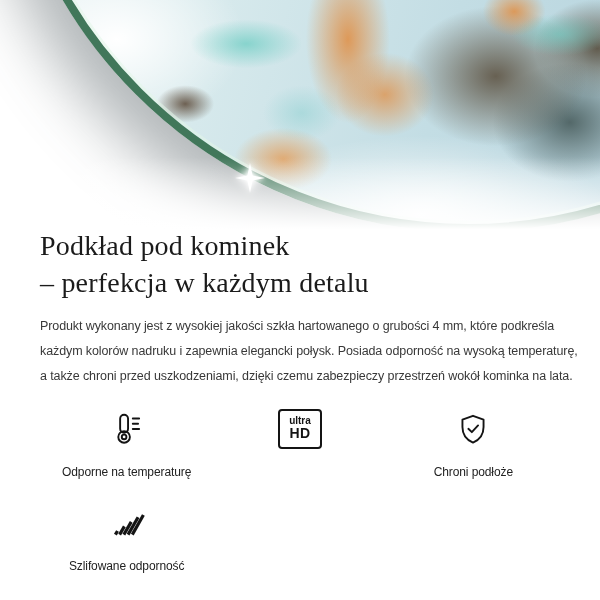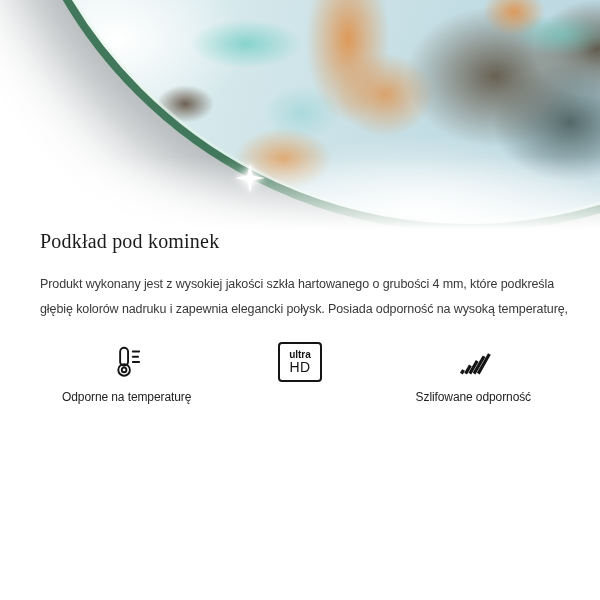--- a/index.html
+++ b/index.html
@@ -29,58 +29,60 @@
           radial-gradient(260px 110px at 45% 99%, rgba(255,255,255,.95), rgba(255,255,255,0) 72%),
           linear-gradient(105deg,#f2f8f7 10%,#d6e9ec 35%,#c3dde4 55%,#b7d4de 75%,#c9e2e8 100%);}
   .sparkle{position:absolute;left:230px;top:158px;width:40px;height:40px;
         filter:drop-shadow(0 0 5px #ffffff) drop-shadow(0 0 2px #ffffff);}
   .hero-fade{position:absolute;left:0;bottom:0;width:600px;height:95px;
         background:linear-gradient(to top,#ffffff 24%,rgba(255,255,255,0) 100%);}
 
   
   .content{position:relative;margin-top:228px;padding:0 40px;z-index:2;}
   h1{margin:0;font-family:"Liberation Serif",serif;font-weight:400;
-     font-size:20px;line-height:1.32;color:#1b1b1b;letter-spacing:.2px;}
+     font-size:28px;line-height:1.32;color:#1b1b1b;letter-spacing:.2px;}
   h1 .line{display:block;}
-  .desc{margin-top:18px;font-size:12.5px;line-height:2.0;color:#383838;letter-spacing:-0.1px;}
+  .desc{margin-top:12px;font-size:12.5px;line-height:2.0;color:#383838;letter-spacing:-0.1px;}
   .desc .line{display:block;white-space:nowrap;}
 
   
   .features{margin-top:18px;display:grid;grid-template-columns:1fr 1fr 1fr;row-gap:22px;}
   .feature{display:flex;flex-direction:column;align-items:center;}
   .icon-box{height:44px;display:flex;align-items:center;justify-content:center;}
-  .feature .label{margin-top:6px;font-size:12px;color:#222222;letter-spacing:-0.1px;}
+  .feature .label{margin-top:14px;font-size:12px;color:#222222;letter-spacing:-0.1px;}
   svg.fi{stroke:#141414;fill:none;stroke-width:1.8;stroke-linecap:round;stroke-linejoin:round;}
   .uhd-box{width:40px;height:36px;border:2.5px solid #141414;border-radius:4px;
      display:flex;flex-direction:column;align-items:center;justify-content:center;color:#141414;}
   .uhd-top{font-size:10px;font-weight:600;line-height:1;}
-  .uhd-bottom{font-size:14px;font-weight:400;line-height:1.1;letter-spacing:.3px;}
+  .uhd-bottom{font-size:14px;font-weight:700;line-height:1.1;letter-spacing:.3px;}
 </style>
 </head>
 <body>
 
 <div class="page">
 
   <div class="hero">
     <div class="glass-disc"></div>
     <svg class="sparkle" viewBox="0 0 40 40">
       <path d="M20 5 L22.6 17.4 L35 20 L22.6 22.6 L20 35 L17.4 22.6 L5 20 L17.4 17.4 Z" fill="#ffffff"></path>
       <circle cx="20" cy="20" r="3.2" fill="#ffffff"></circle>
     </svg>
     <div class="hero-fade"></div>
   </div>
 
   <div class="content">
     <h1>
       <span class="line">Podkład pod kominek</span>
+      <span class="line">– perfekcja w każdym detalu</span>
     </h1>
 
     <div class="desc">
       <span class="line">Produkt wykonany jest z wysokiej jakości szkła hartowanego o grubości 4 mm, które podkreśla</span>
-      <span class="line">głębię kolorów nadruku i zapewnia elegancki połysk. Posiada odporność na wysoką temperaturę,</span>
+      <span class="line">każdym kolorów nadruku i zapewnia elegancki połysk. Posiada odporność na wysoką temperaturę,</span>
+      <span class="line">a także chroni przed uszkodzeniami, dzięki czemu zabezpieczy przestrzeń wokół kominka na lata.</span>
     </div>
 
     <div class="features">
 
       <div class="feature">
         <div class="icon-box">
           <svg class="fi" viewBox="0 0 36 36" width="38" height="38">
             <rect x="11.5" y="4.5" width="7.5" height="17" rx="3.75"></rect>
             <circle cx="15.25" cy="25.5" r="5.5"></circle>
             <circle cx="15.25" cy="25.5" r="2.2"></circle>
@@ -94,20 +96,29 @@
 
       <div class="feature">
         <div class="icon-box">
           <div class="uhd-box">
             <span class="uhd-top">ultra</span>
             <span class="uhd-bottom">HD</span>
           </div>
         </div>
       </div>
 
+      <div class="feature">
+        <div class="icon-box">
+          <svg class="fi" viewBox="0 0 36 36" width="38" height="38">
+            <path d="M18 5.5 L28 9.2 V16 C28 23.2 23.6 28.4 18 30.8 C12.4 28.4 8 23.2 8 16 V9.2 Z"></path>
+            <path d="M13.6 17.8 L16.9 21 L22.8 14.6"></path>
+          </svg>
+        </div>
+        <div class="label">Chroni podłoże</div>
+      </div>
 
 
       <div class="feature">
         <div class="icon-box">
           <svg viewBox="0 0 36 36" width="38" height="38" stroke="#141414" stroke-width="3" stroke-linecap="butt" fill="none">
             <line x1="7" y1="29" x2="9" y2="25.5"></line>
             <line x1="11" y1="29" x2="15.5" y2="21.2"></line>
             <line x1="15" y1="29" x2="22" y2="16.9"></line>
             <line x1="19" y1="29" x2="28.5" y2="12.5"></line>
             <line x1="23" y1="29" x2="33.5" y2="10.5"></line>

